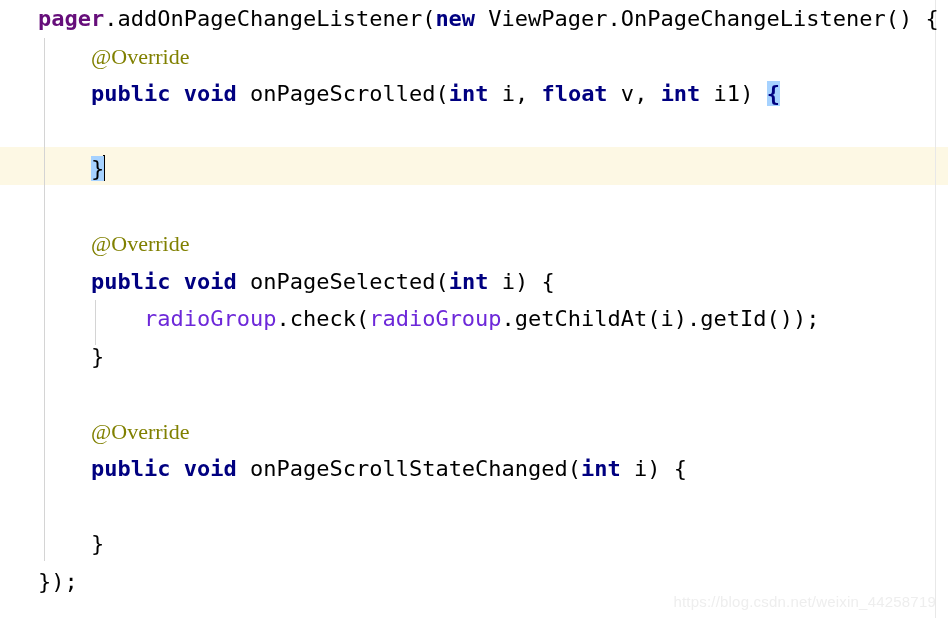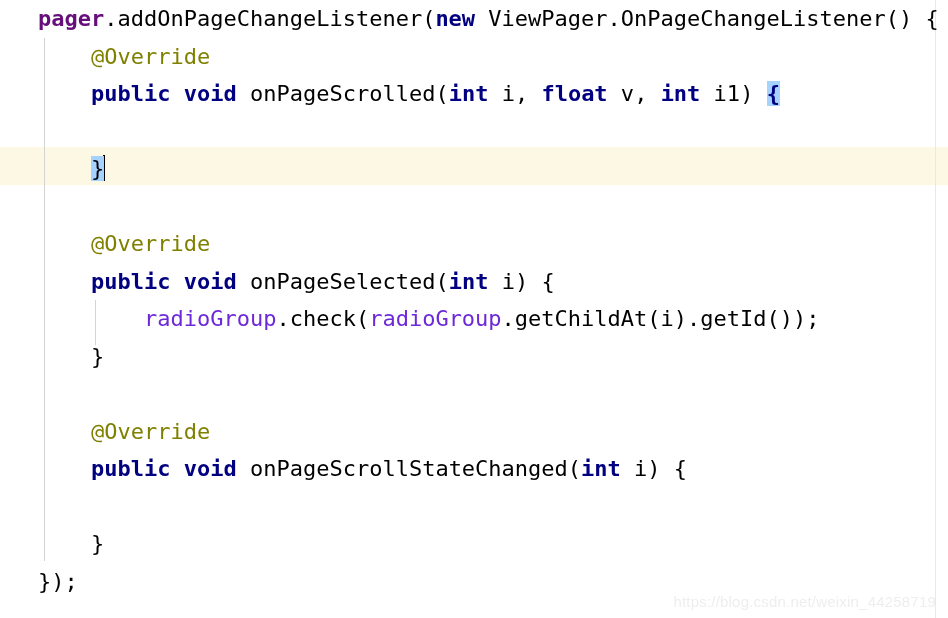--- a/index.html
+++ b/index.html
@@ -67,21 +67,21 @@
   .line .txt {
     position: relative;
     display: inline;
   }
 
   
   .tok-default  { color: #000000; }
   .tok-keyword  { color: #000080; font-weight: bold; }
   .tok-field    { color: #660e7a; font-weight: bold; }
   .tok-fieldn   { color: #6d28d9; }
-  .tok-anno     { color: #808000; }
+  .tok-anno     { color: #808000; font-family: Liberation Serif, serif; }
   .tok-punct    { color: #000000; }
 
   
   .brace-match {
     background: #a6d2ff;
     color: #000080;
     font-weight: bold;
   }
   .brace-match-plain {
     background: #a6d2ff;

